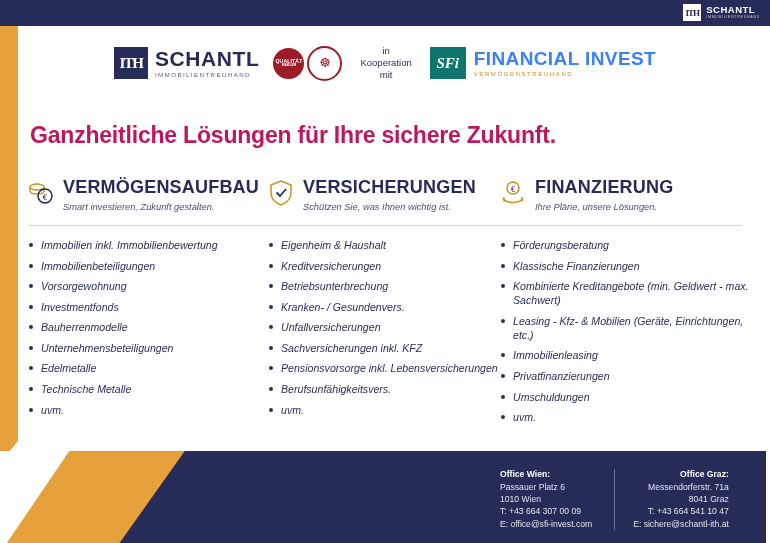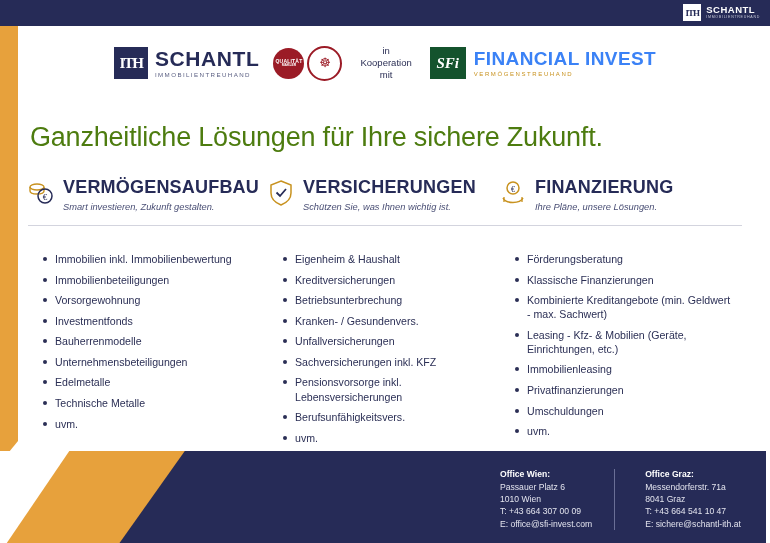--- a/index.html
+++ b/index.html
@@ -66,33 +66,33 @@
   .seal1{background:#9b1b26;color:#fff;font-size:3.4px;font-weight:bold;}
   .seal1 .big{font-size:5px;letter-spacing:.2px;}
   .seal2{background:#ffffff;border:2px solid #9b1b26;color:#9b1b26;font-size:13px;}
 
   .koop{
     font-size:9.5px;color:#2b2f55;text-align:center;line-height:1.25;
     margin:0 4px;
   }
   .sfi{display:flex;align-items:center;gap:8px;}
   .sfi .mark{
-    width:36px;height:32px;background:#14532d;
+    width:36px;height:32px;background:#0f766e;
     display:flex;align-items:center;justify-content:center;
     color:#fff;font-size:15px;font-style:italic;font-weight:bold;
     font-family:"Liberation Serif", serif;
   }
   .sfi .txt{line-height:1;}
   .sfi .l1{font-size:19px;font-weight:bold;color:#3b82f6;letter-spacing:.4px;}
   .sfi .l2{font-size:6px;color:#c8921f;letter-spacing:1.6px;margin-top:3px;}
 
   
   .headline{
     position:absolute;top:122px;left:30px;width:710px;
-    font-size:27px;font-weight:normal;color:#4d7c0f;letter-spacing:-.2px;
+    font-size:23px;font-weight:bold;color:#be185d;letter-spacing:-.2px;
   }
 
   
   .cols{
     position:absolute;top:178px;left:28px;width:724px;
     display:flex;
   }
   .col{width:240px;}
   .col2{width:232px;}
   .col3{width:250px;}
@@ -104,21 +104,21 @@
   }
   .col-sub{
     font-size:9.3px;font-style:italic;color:#4a4f75;margin-top:4px;
   }
   .divider{
     position:absolute;top:225px;left:28px;width:714px;height:1px;background:#d3d4de;
   }
   .lists{
     position:absolute;top:238px;left:28px;width:724px;display:flex;
   }
-  ul{margin:14px;padding:0;list-style:none;}
+  ul{margin:0;padding:0;list-style:none;font-style:italic;}
   li{
     font-size:10.6px;color:#2b2f55;line-height:1.33;
     margin-bottom:6.5px;padding-left:13px;position:relative;
   }
   li:before{
     content:"";position:absolute;left:1px;top:5px;
     width:4px;height:4px;border-radius:50%;background:#2b2f55;
   }
 
   
@@ -133,21 +133,21 @@
   }
   .footer-orange{
     position:absolute;left:0;top:0;width:770px;height:102px;
     background:#e7a13c;
     clip-path:polygon(0% 100%, 9% 0%, 24% 0%, 14.6% 100%);
   }
   .offices{
     position:absolute;left:500px;top:18px;display:flex;gap:0;
   }
   .office{padding-right:22px;}
-  .office.divided{border-left:1px solid #6a6f96;padding-left:30px;}
+  .office.divided{border-left:1px solid #6a6f96;padding-left:18px;text-align:right;}
   .office .title{font-size:8.6px;font-weight:bold;color:#ffffff;margin-bottom:2px;}
   .office .line{font-size:8.6px;color:#e3e4ee;line-height:1.42;}
 </style>
 </head>
 <body>
 
 <div class="topbar">
   <div class="topbar-logo">
     <div class="mark">ITH</div>
     <div class="txt">

